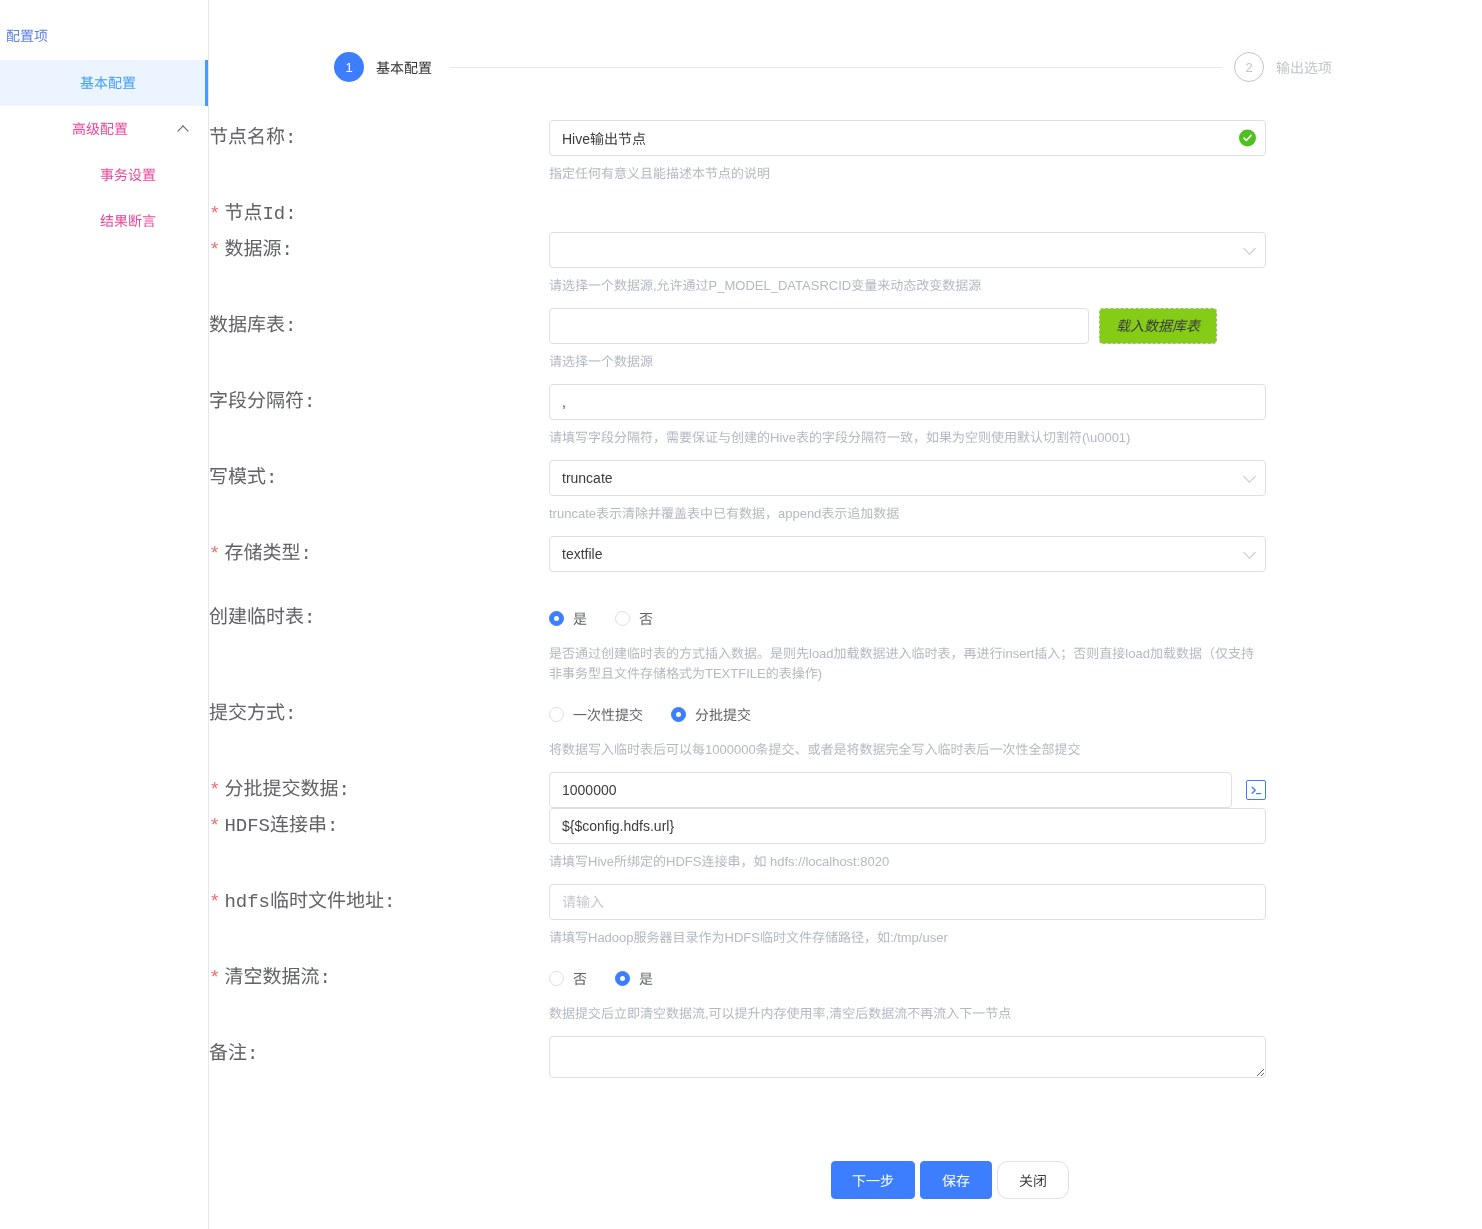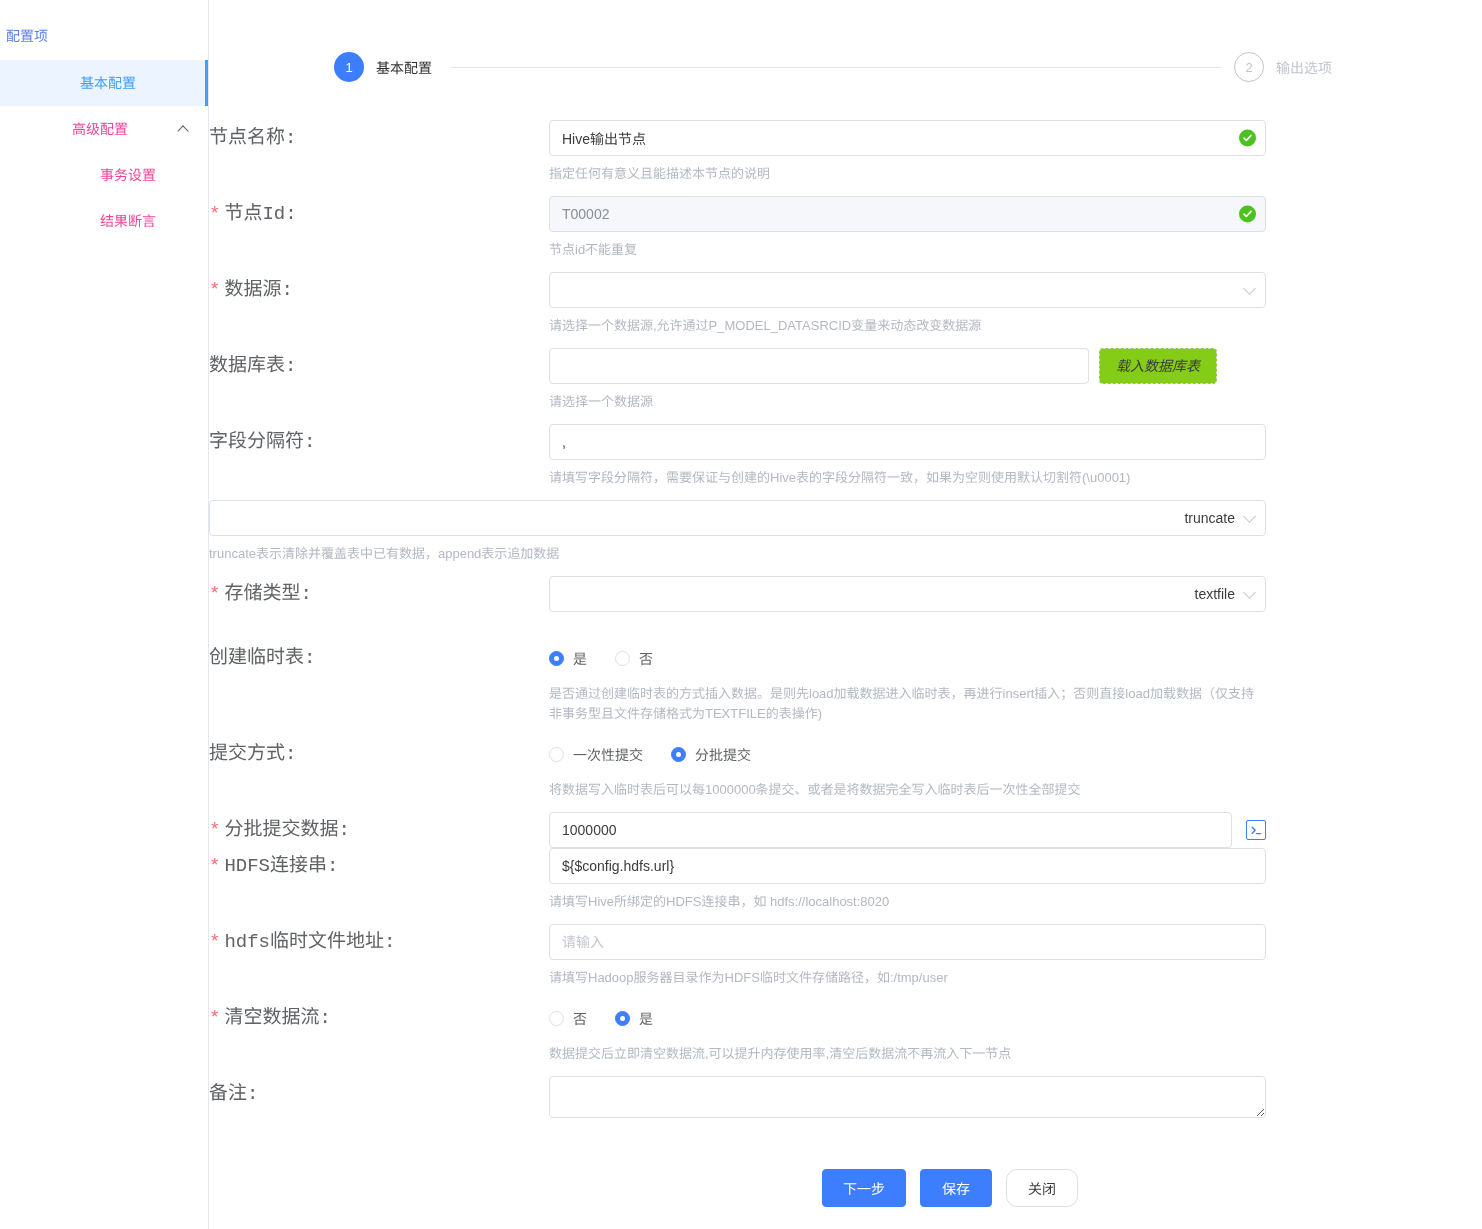--- a/index.html
+++ b/index.html
@@ -158,21 +158,21 @@
     position: absolute;
     right: 10px; top: 50%;
     transform: translateY(-50%);
     width: 17px; height: 17px;
     border-radius: 50%;
     background: #4cc11f;
     display: flex; align-items: center; justify-content: center;
   }
   .ok-badge svg { display: block; }
 
-  .select-wrap { position: relative; text-align: right; }
+  .select-wrap { position: relative; }
   .select-box {
     width: 100%;
     height: 36px;
     border: 1px solid #dcdfe6;
     border-radius: 4px;
     padding: 0 30px 0 12px;
     font-size: 14px;
     color: #3c3c3c;
     line-height: 34px;
     background: #fff;
@@ -248,26 +248,26 @@
     border-radius: 2px;
     background: #fff;
     cursor: pointer;
     display: flex; align-items: center; justify-content: center;
     padding: 0;
   }
 
   
   .footer {
     position: absolute;
-    left: 209px; right: 0; bottom: 4px;
+    left: 209px; right: 0; bottom: 12px;
     height: 74px;
     display: flex;
     align-items: center;
     justify-content: center;
-    gap: 14px;
+    gap: 5px;
     background: #fff;
   }
   .btn {
     height: 38px;
     min-width: 72px;
     padding: 0 20px;
     border-radius: 4px;
     font-size: 14px;
     cursor: pointer;
     font-family: "Liberation Sans", "DejaVu Sans", sans-serif;
@@ -326,31 +326,20 @@
                   <path d="M2 5.6 L4.3 8 L9 2.9" stroke="#fff" stroke-width="1.6" fill="none" stroke-linecap="round" stroke-linejoin="round"></path>
                 </svg>
             </span>
           </div>
           <div class="help">指定任何有意义且能描述本节点的说明</div>
         </div>
       </div>
 
       <div class="form-row">
         <div class="form-label"><span class="req">*</span><span>节点Id:</span></div>
-        <div class="form-control">
-          <div class="input-wrap">
-            <input class="ipt" type="text" disabled="" value="T00002" style="">
-            <span class="ok-badge">
-              <svg width="11" height="11" viewBox="0 0 11 11">
-                  <path d="M2 5.6 L4.3 8 L9 2.9" stroke="#fff" stroke-width="1.6" fill="none" stroke-linecap="round" stroke-linejoin="round"></path>
-                </svg>
-            </span>
-          </div>
-          <div class="help">节点id不能重复</div>
-        </div>
       </div>
 
       <div class="form-row">
         <div class="form-label"><span class="req">*</span><span>数据源:</span></div>
         <div class="form-control">
           <div class="select-wrap">
             <div class="select-box empty"></div>
             <span class="chev"></span>
           </div>
           <div class="help">请选择一个数据源,允许通过P_MODEL_DATASRCID变量来动态改变数据源</div>
@@ -374,20 +363,21 @@
         <div class="form-label">字段分隔符:</div>
         <div class="form-control">
           <div class="input-wrap">
             <input class="ipt" type="text" value="," style="">
           </div>
           <div class="help wide">请填写字段分隔符，需要保证与创建的Hive表的字段分隔符一致，如果为空则使用默认切割符(\u0001)</div>
         </div>
       </div>
 
       <div class="form-row">
+        <div class="form-label">写模式:</div>
         <div class="form-control">
           <div class="select-wrap">
             <div class="select-box">truncate</div>
             <span class="chev"></span>
           </div>
           <div class="help">truncate表示清除并覆盖表中已有数据，append表示追加数据</div>
         </div>
       </div>
 
       <div class="form-row">

